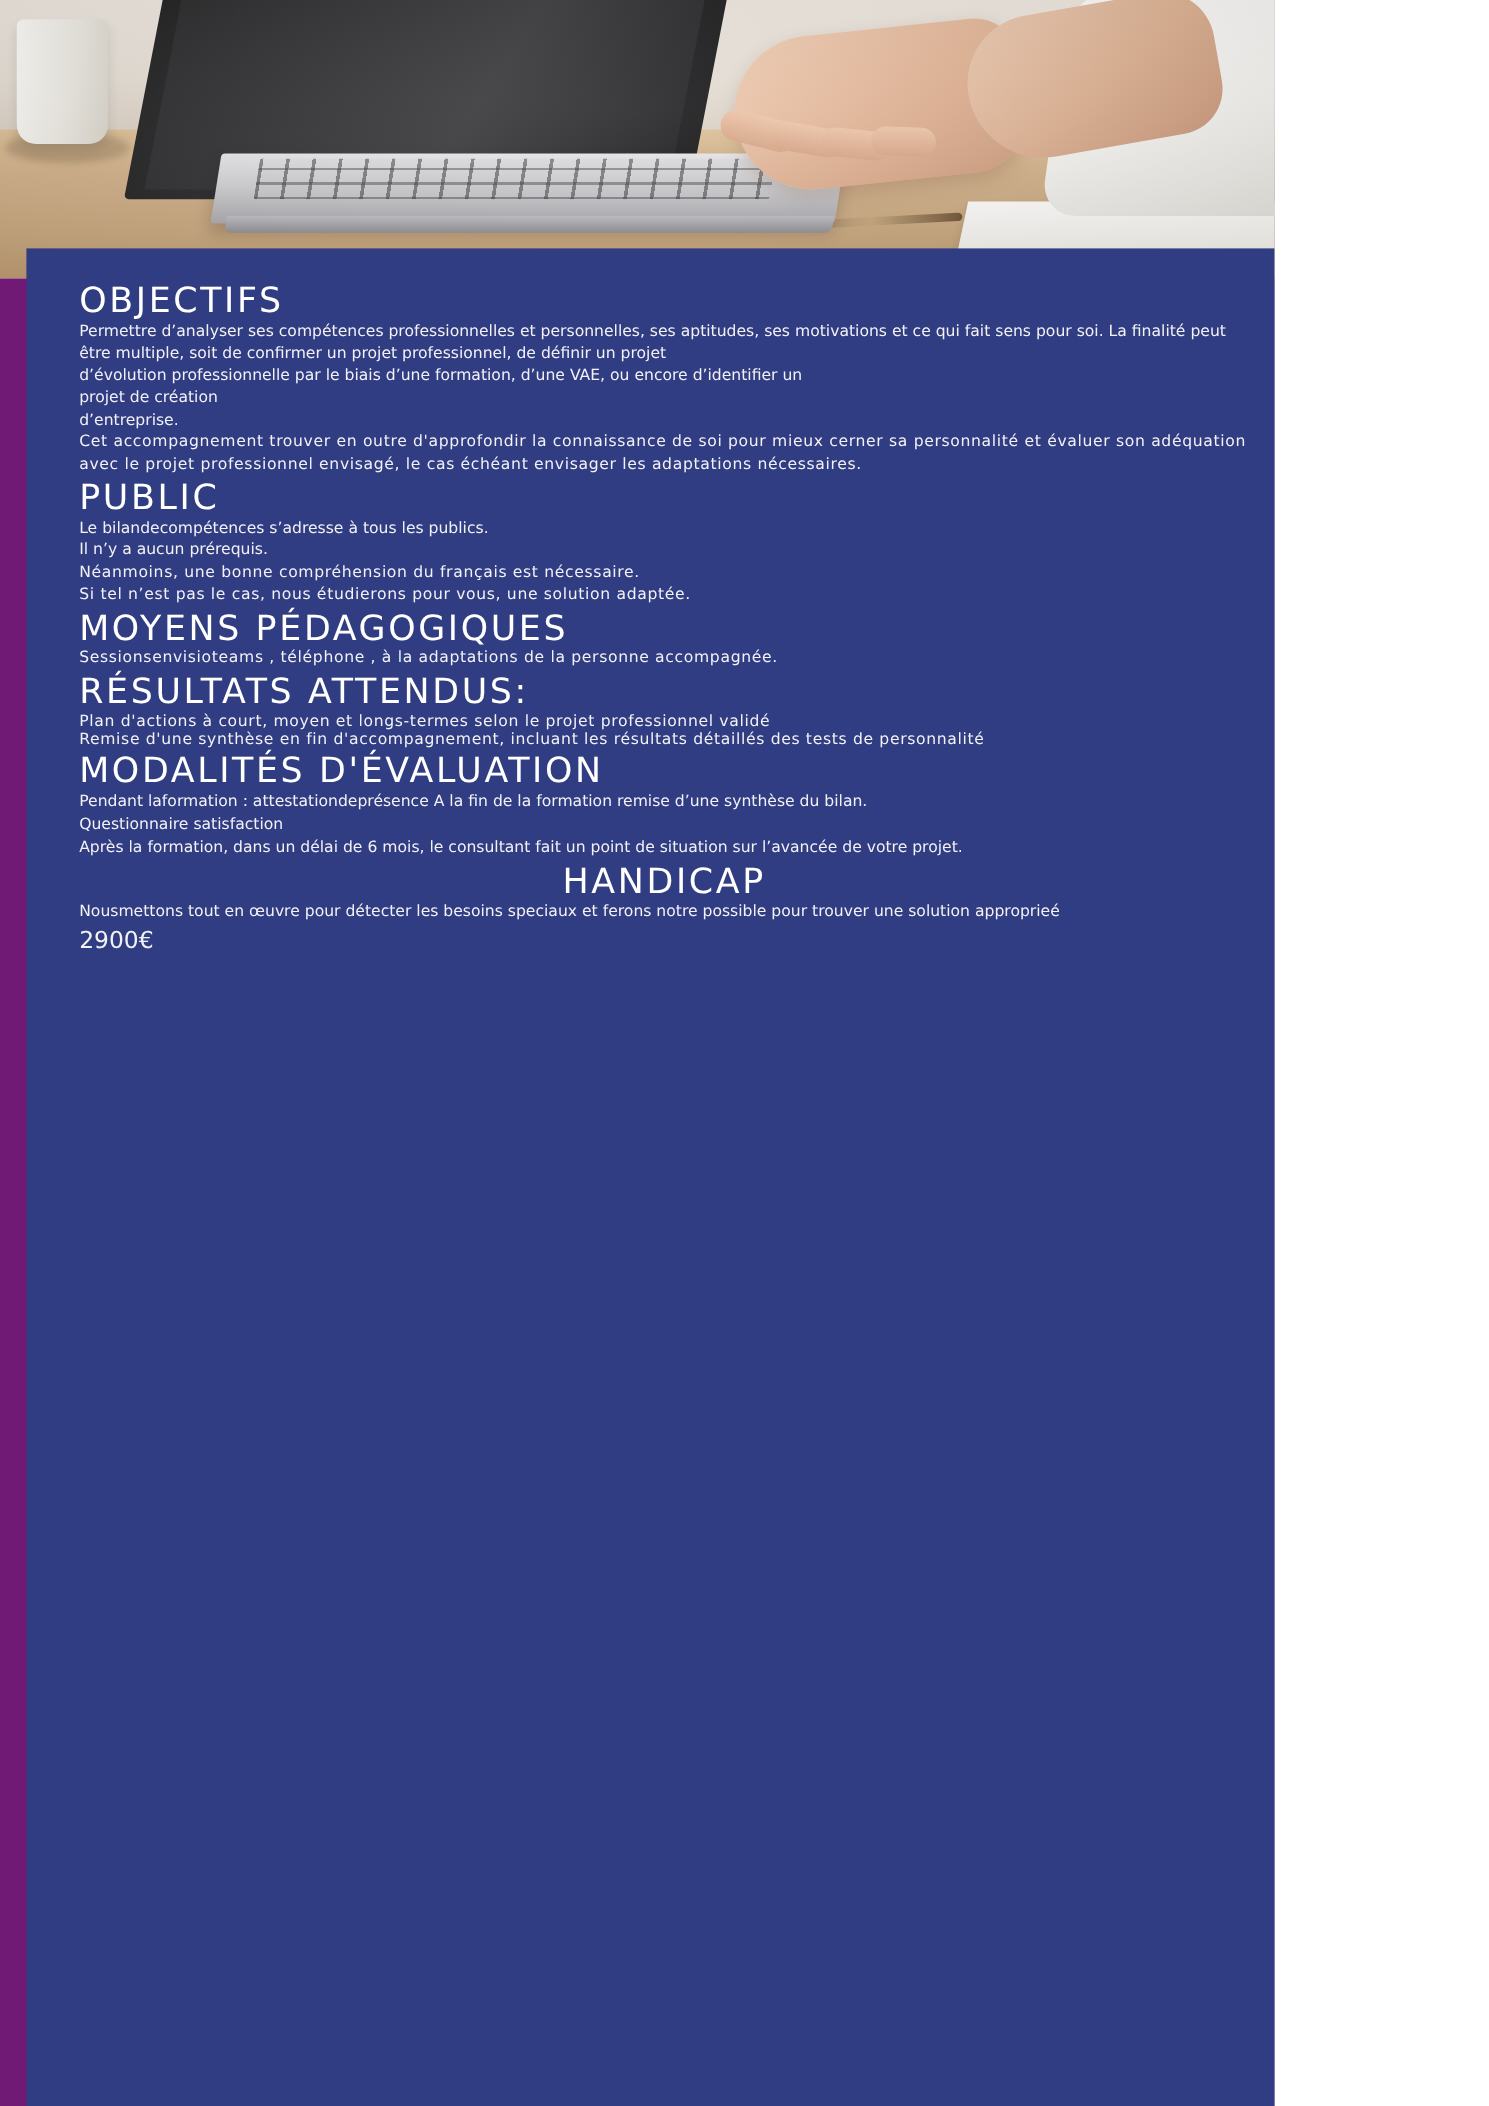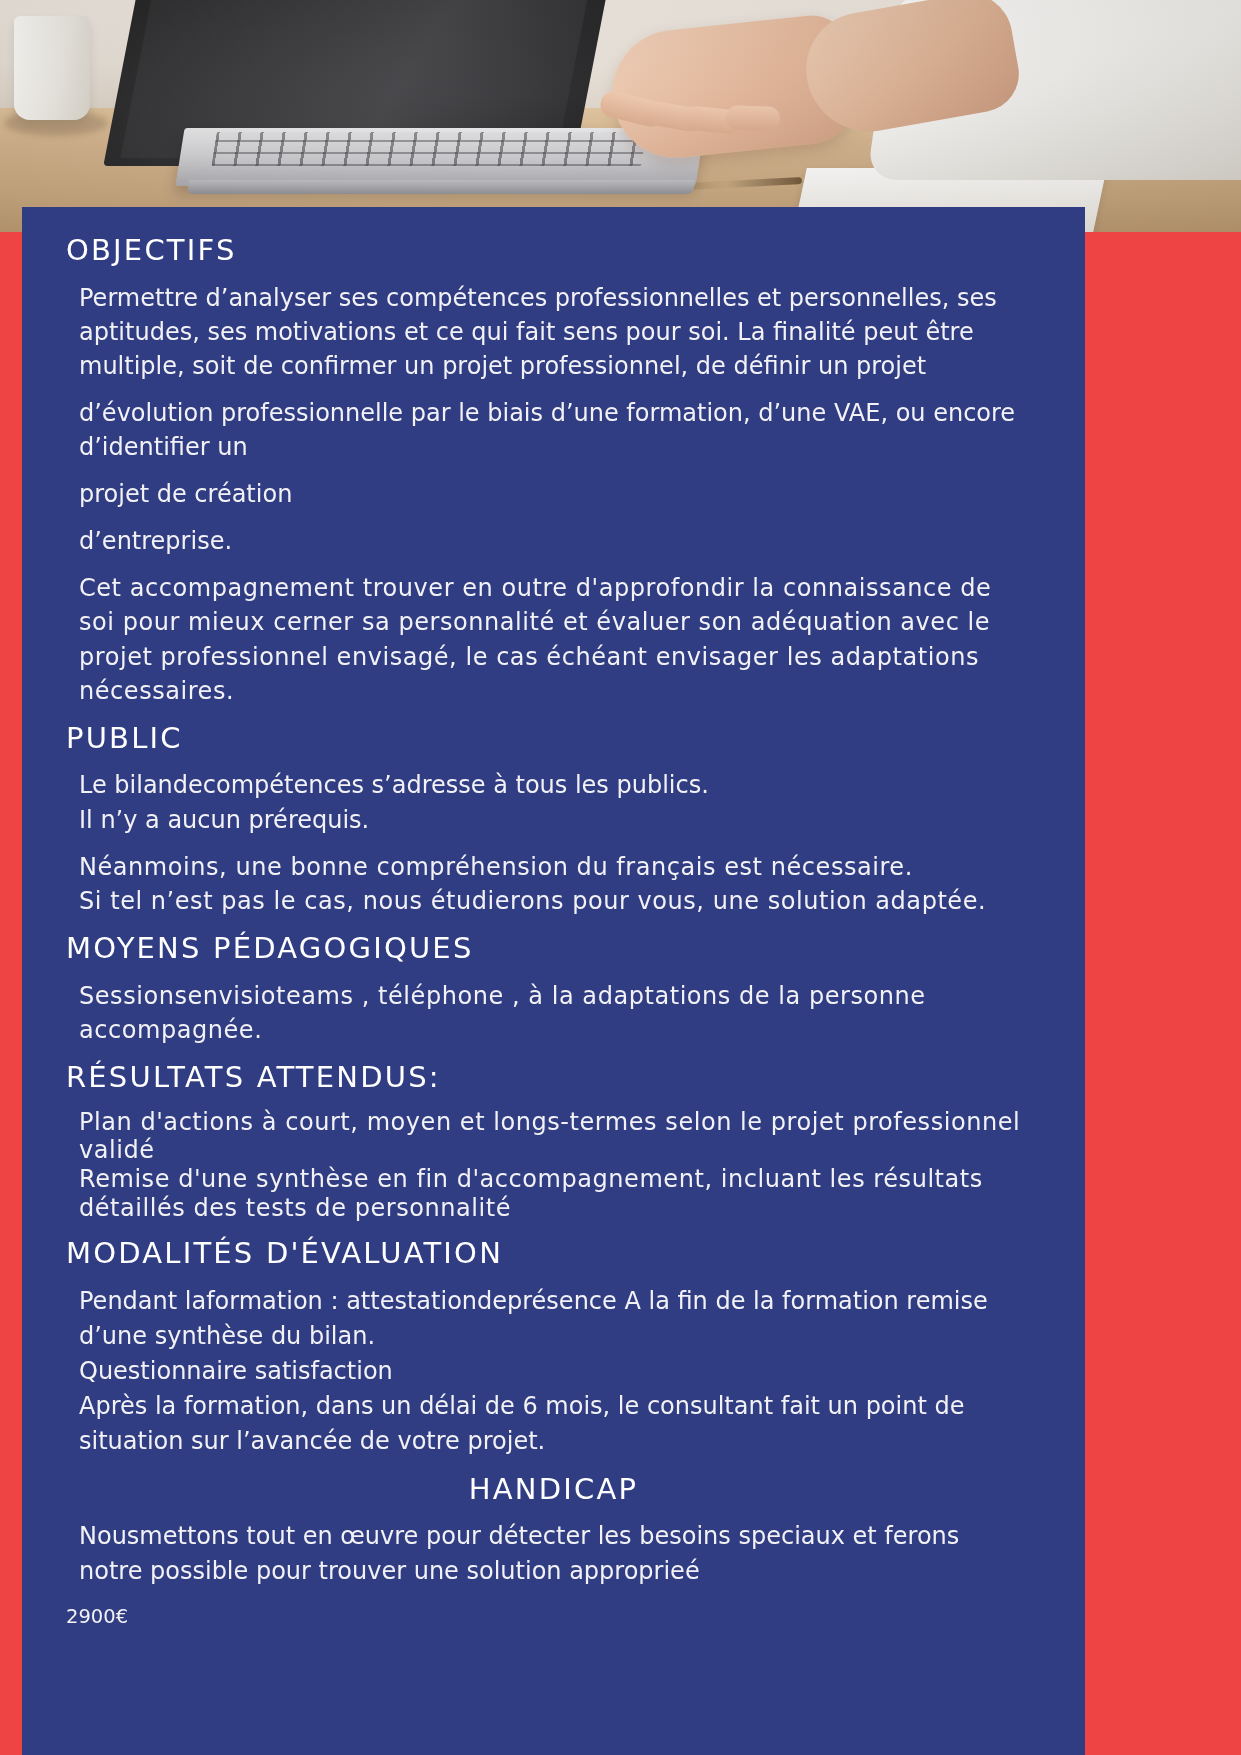--- a/index.html
+++ b/index.html
@@ -7,24 +7,24 @@
     margin: 0;
     padding: 0;
     background: #ffffff;
   }
   body {
     font-family: "DejaVu Sans", "Liberation Sans", sans-serif;
   }
 
   .page {
     position: relative;
-    width: 1241px;
+    width: 1062px;
     height: 1755px;
     overflow: hidden;
-    background: #ef4444;
+    background: #701a75;
   }
 
   
   .photo {
     position: absolute;
     left: 0; top: 0;
     width: 1241px;
     height: 232px;
     overflow: hidden;
     background: #d9cfc2;
@@ -182,22 +182,22 @@
 
   .h-objectifs   { font-size: 29px; margin: 20px 0 22px 4px; }
   .h-public      { font-size: 29px; margin: 36px 0 26px 0; }
   .h-moyens      { font-size: 29px; margin: 78px 0 8px 0; }
   .h-resultats   { font-size: 29px; margin: 68px 0 2px 0; }
   .h-modalites   { font-size: 29px; margin: 82px 0 8px 0; }
   .h-handicap    { font-size: 29px; margin: 72px 0 8px 0; text-align: center; }
   .h-tarifs      { font-size: 29px; margin: 86px 0 24px 0; }
 
   p.body {
-    margin: 13px;
-    font-size: 24px;
+    margin: 0;
+    font-size: 13px;
     line-height: 1.42;
     color: #f2f2f6;
     font-weight: 400;
   }
 
   
   p.body.wide {
     letter-spacing: 0.55px;
   }
   p.body.tight-lines {

